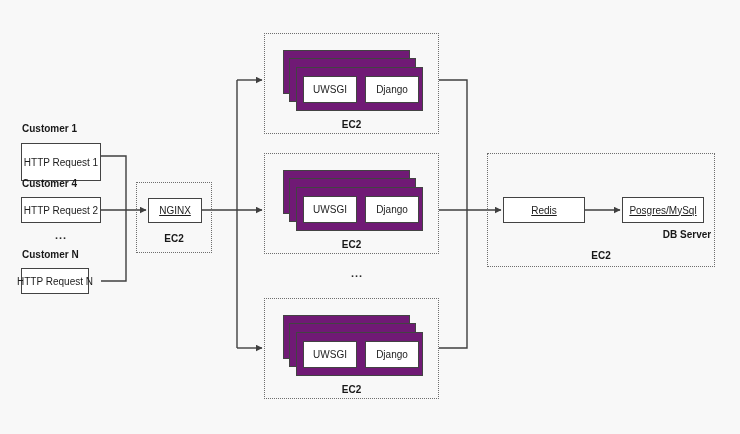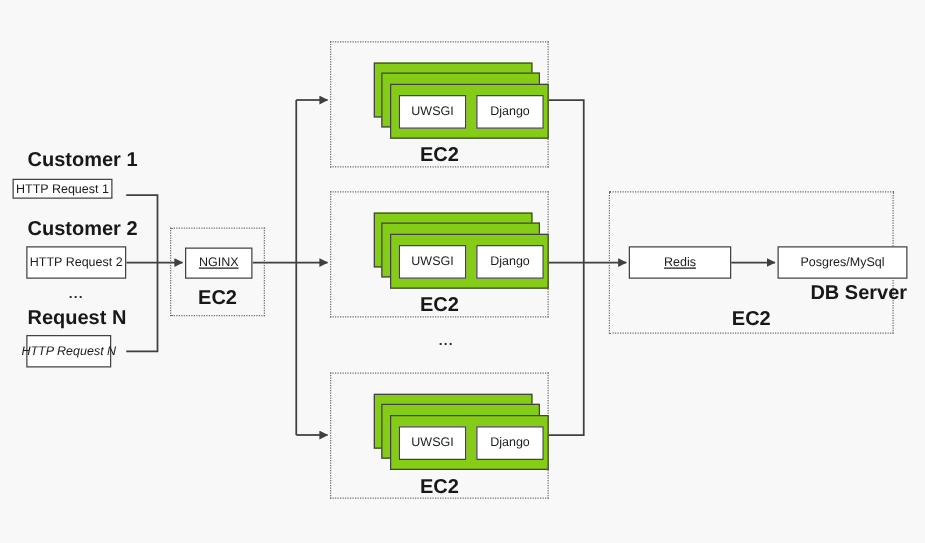--- a/index.html
+++ b/index.html
@@ -19,33 +19,32 @@
     box-sizing: border-box;
     display: flex;
     align-items: center;
     justify-content: center;
     font-size: 10px;
     color: #1c1c1c;
     white-space: nowrap;
   }
   .card {
     position: absolute;
-    background: #84cc16;
+    background: #701a75;
     border: 1.3px solid #434343;
     box-sizing: border-box;
-    margin-left: 16px;
   }
   .dotted {
     position: absolute;
     border: 1.5px dotted #6e6e6e;
     box-sizing: border-box;
   }
   .lbl {
     position: absolute;
-    font-size: 16px;
+    font-size: 10px;
     line-height: 12px;
     font-weight: 700;
     color: #181818;
     white-space: nowrap;
   }
   .lbl.center { text-align: center; white-space: normal; }
   .ellipsis {
     position: absolute;
     font-size: 11px;
     font-weight: 700;
@@ -84,29 +83,29 @@
 
       <path d="M439,80 H467 V348 H439"></path>
 
       <path d="M439,210 H501" marker-end="url(#ah)"></path>
 
       <path d="M584,210 H620" marker-end="url(#ah)"></path>
     </g>
   </svg>
 
   <div class="lbl" style="left:22px; top:123px;">Customer 1</div>
-  <div class="node" style="left:10px; top:143px; width:80px; height:16px;">HTTP Request 1</div>
+  <div class="node" style="left:21px; top:143px; width:80px; height:38px;">HTTP Request 1</div>
 
-  <div class="lbl" style="left:22px; top:178px;">Customer 2</div>
+  <div class="lbl" style="left:22px; top:178px;">Customer 4</div>
   <div class="node" style="left:21px; top:197px; width:80px; height:26px;">HTTP Request 2</div>
 
   <div class="ellipsis" style="left:21px; top:229px; width:80px;">...</div>
 
-  <div class="lbl" style="left:22px; top:249px;">Request N</div>
-  <div class="node" style="left:21px; top:268px; width:68px; height:26px;font-style:italic;">HTTP Request N</div>
+  <div class="lbl" style="left:22px; top:249px;">Customer N</div>
+  <div class="node" style="left:21px; top:268px; width:68px; height:26px;">HTTP Request N</div>
 
   <div class="dotted" style="left:136px; top:182px; width:76px; height:71px;"></div>
   <div class="node" style="left:148px; top:198px; width:54px; height:25px;text-decoration:underline;">NGINX</div>
   <div class="lbl center" style="left:136px; top:233px; width:76px;">EC2</div>
 
   <div class="cluster" style="left:264px; top:33px;">
     <div class="boundary"></div>
     <div class="card" style="left:19px; top:17px; width:127px; height:44px;"></div>
     <div class="card" style="left:25px; top:25px; width:127px; height:44px;"></div>
     <div class="card" style="left:32px; top:34px; width:127px; height:44px;">
@@ -135,17 +134,17 @@
     <div class="card" style="left:25px; top:25px; width:127px; height:44px;"></div>
     <div class="card" style="left:32px; top:34px; width:127px; height:44px;">
       <div class="node" style="left:6px; top:8px; width:54px; height:27px;">UWSGI</div>
       <div class="node" style="left:68px; top:8px; width:54px; height:27px;">Django</div>
     </div>
     <div class="lbl host-label">EC2</div>
   </div>
 
   <div class="dotted" style="left:487px; top:153px; width:228px; height:114px;"></div>
   <div class="node" style="left:503px; top:197px; width:82px; height:26px;text-decoration:underline;">Redis</div>
-  <div class="node" style="left:622px; top:197px; width:104px; height:26px;">Posgres/MySql</div>
+  <div class="node" style="left:622px; top:197px; width:82px; height:26px;text-decoration:underline;">Posgres/MySql</div>
   <div class="lbl center" style="left:630px; top:229px; width:114px;">DB Server</div>
   <div class="lbl center" style="left:487px; top:250px; width:228px;">EC2</div>
 
 </div>
 
 </body></html>

